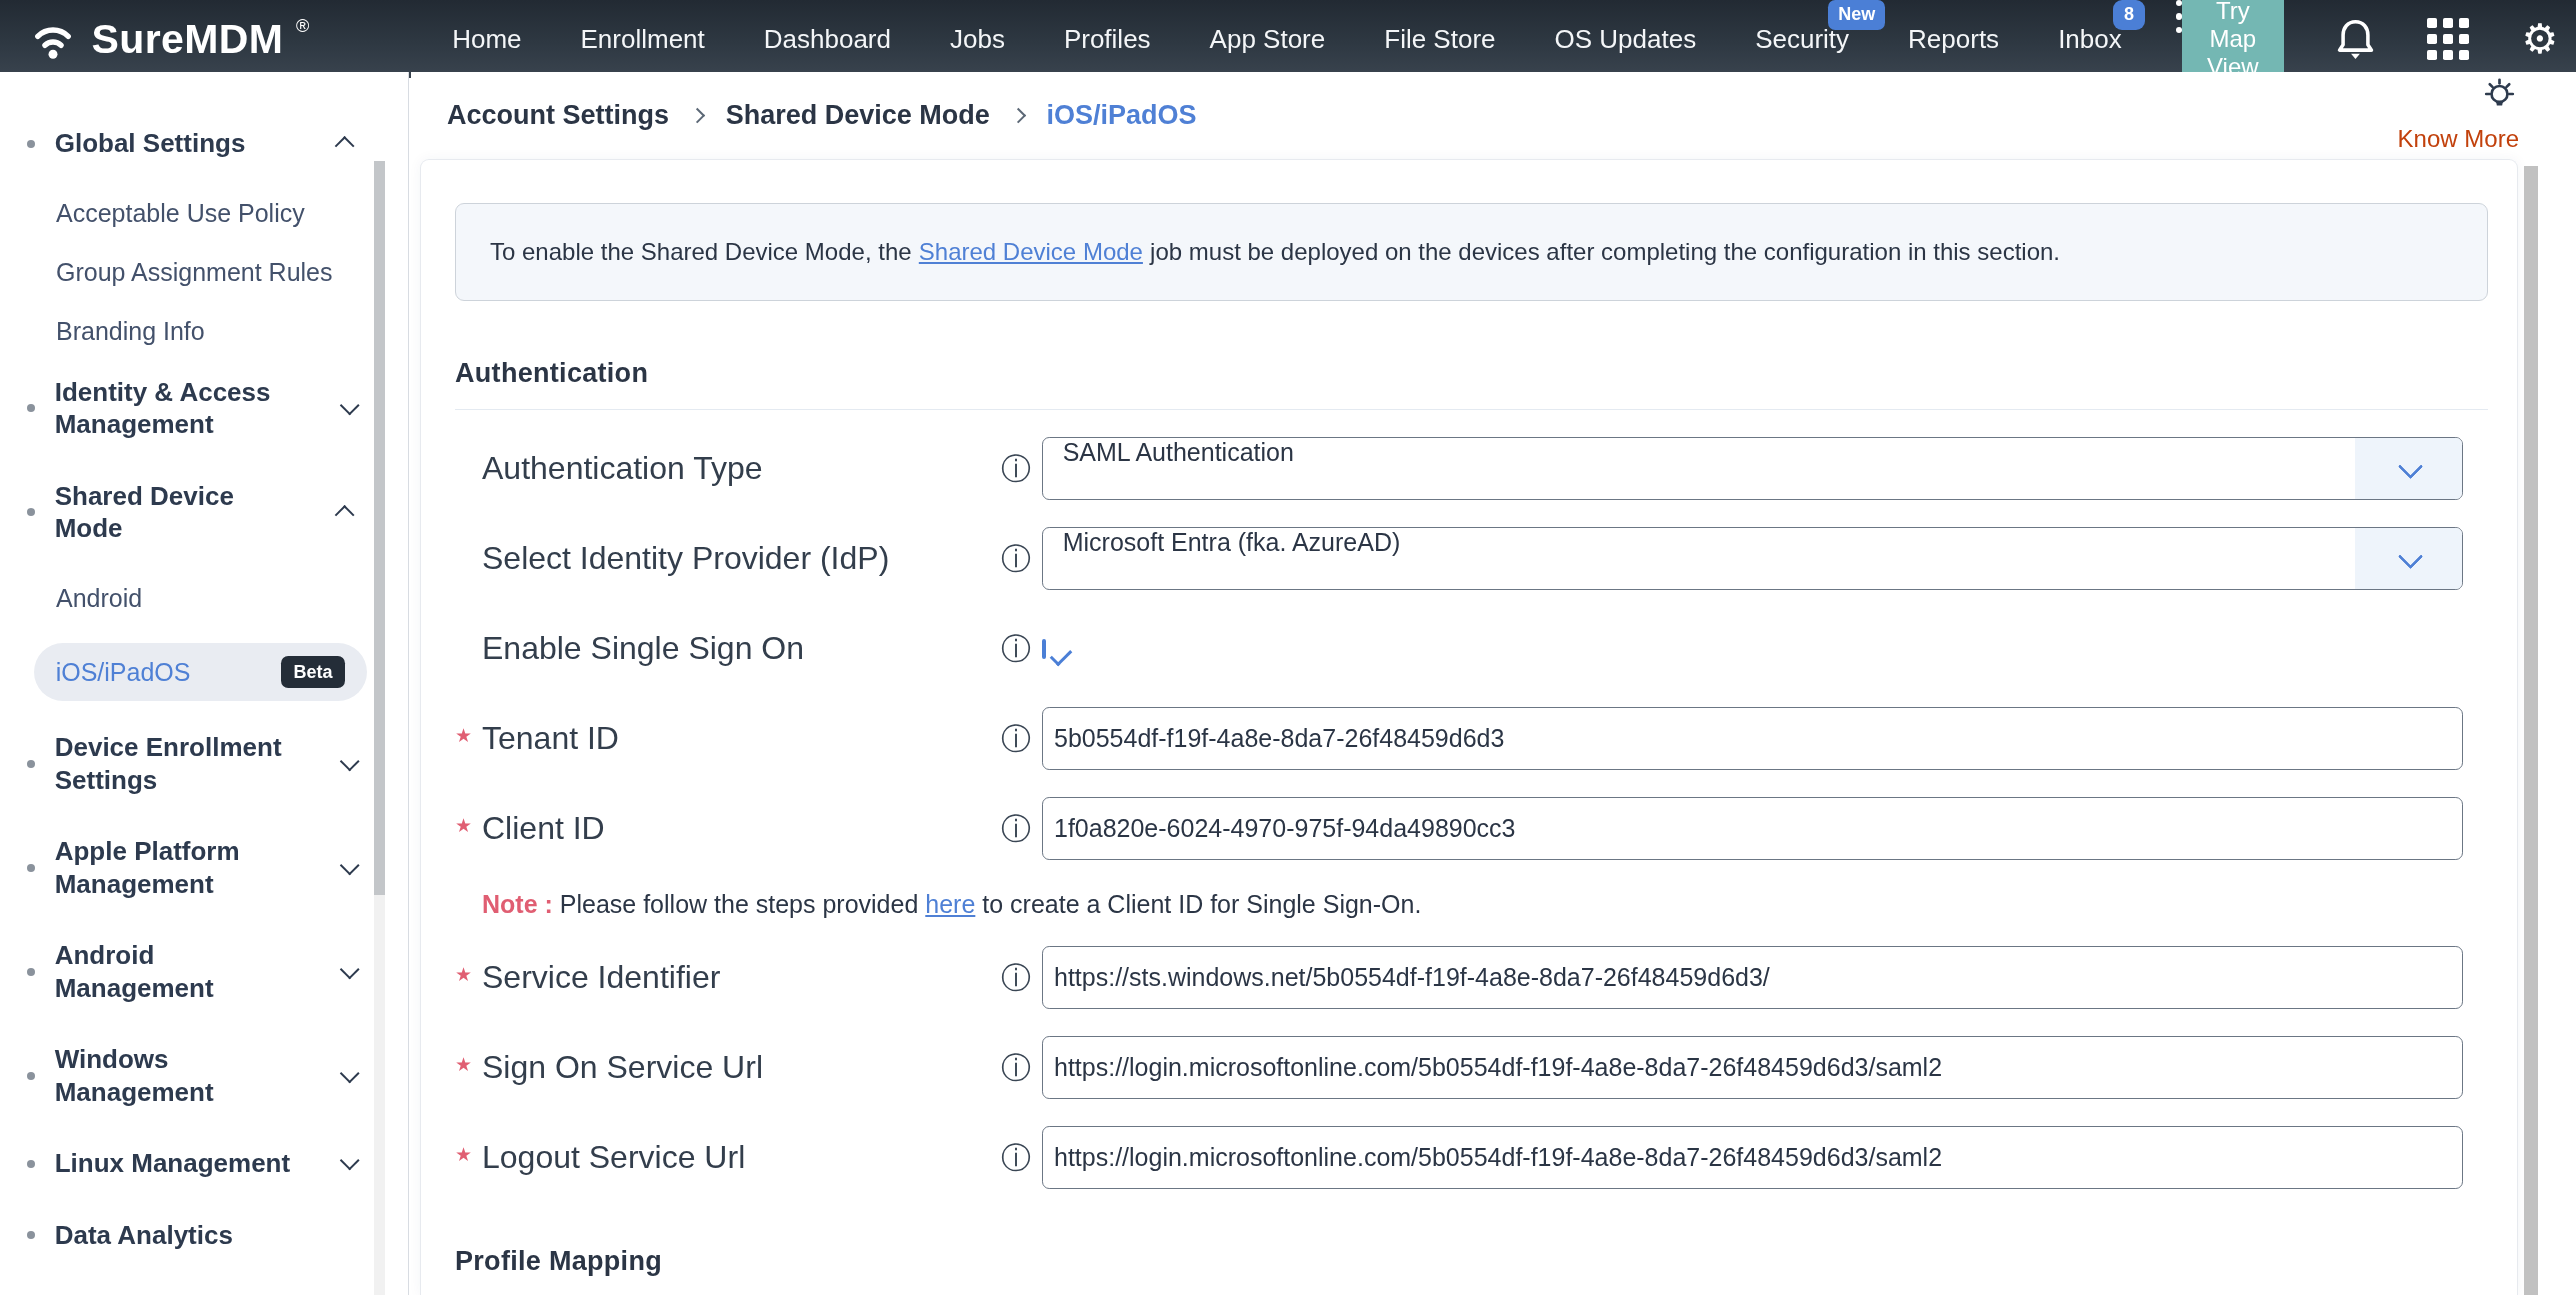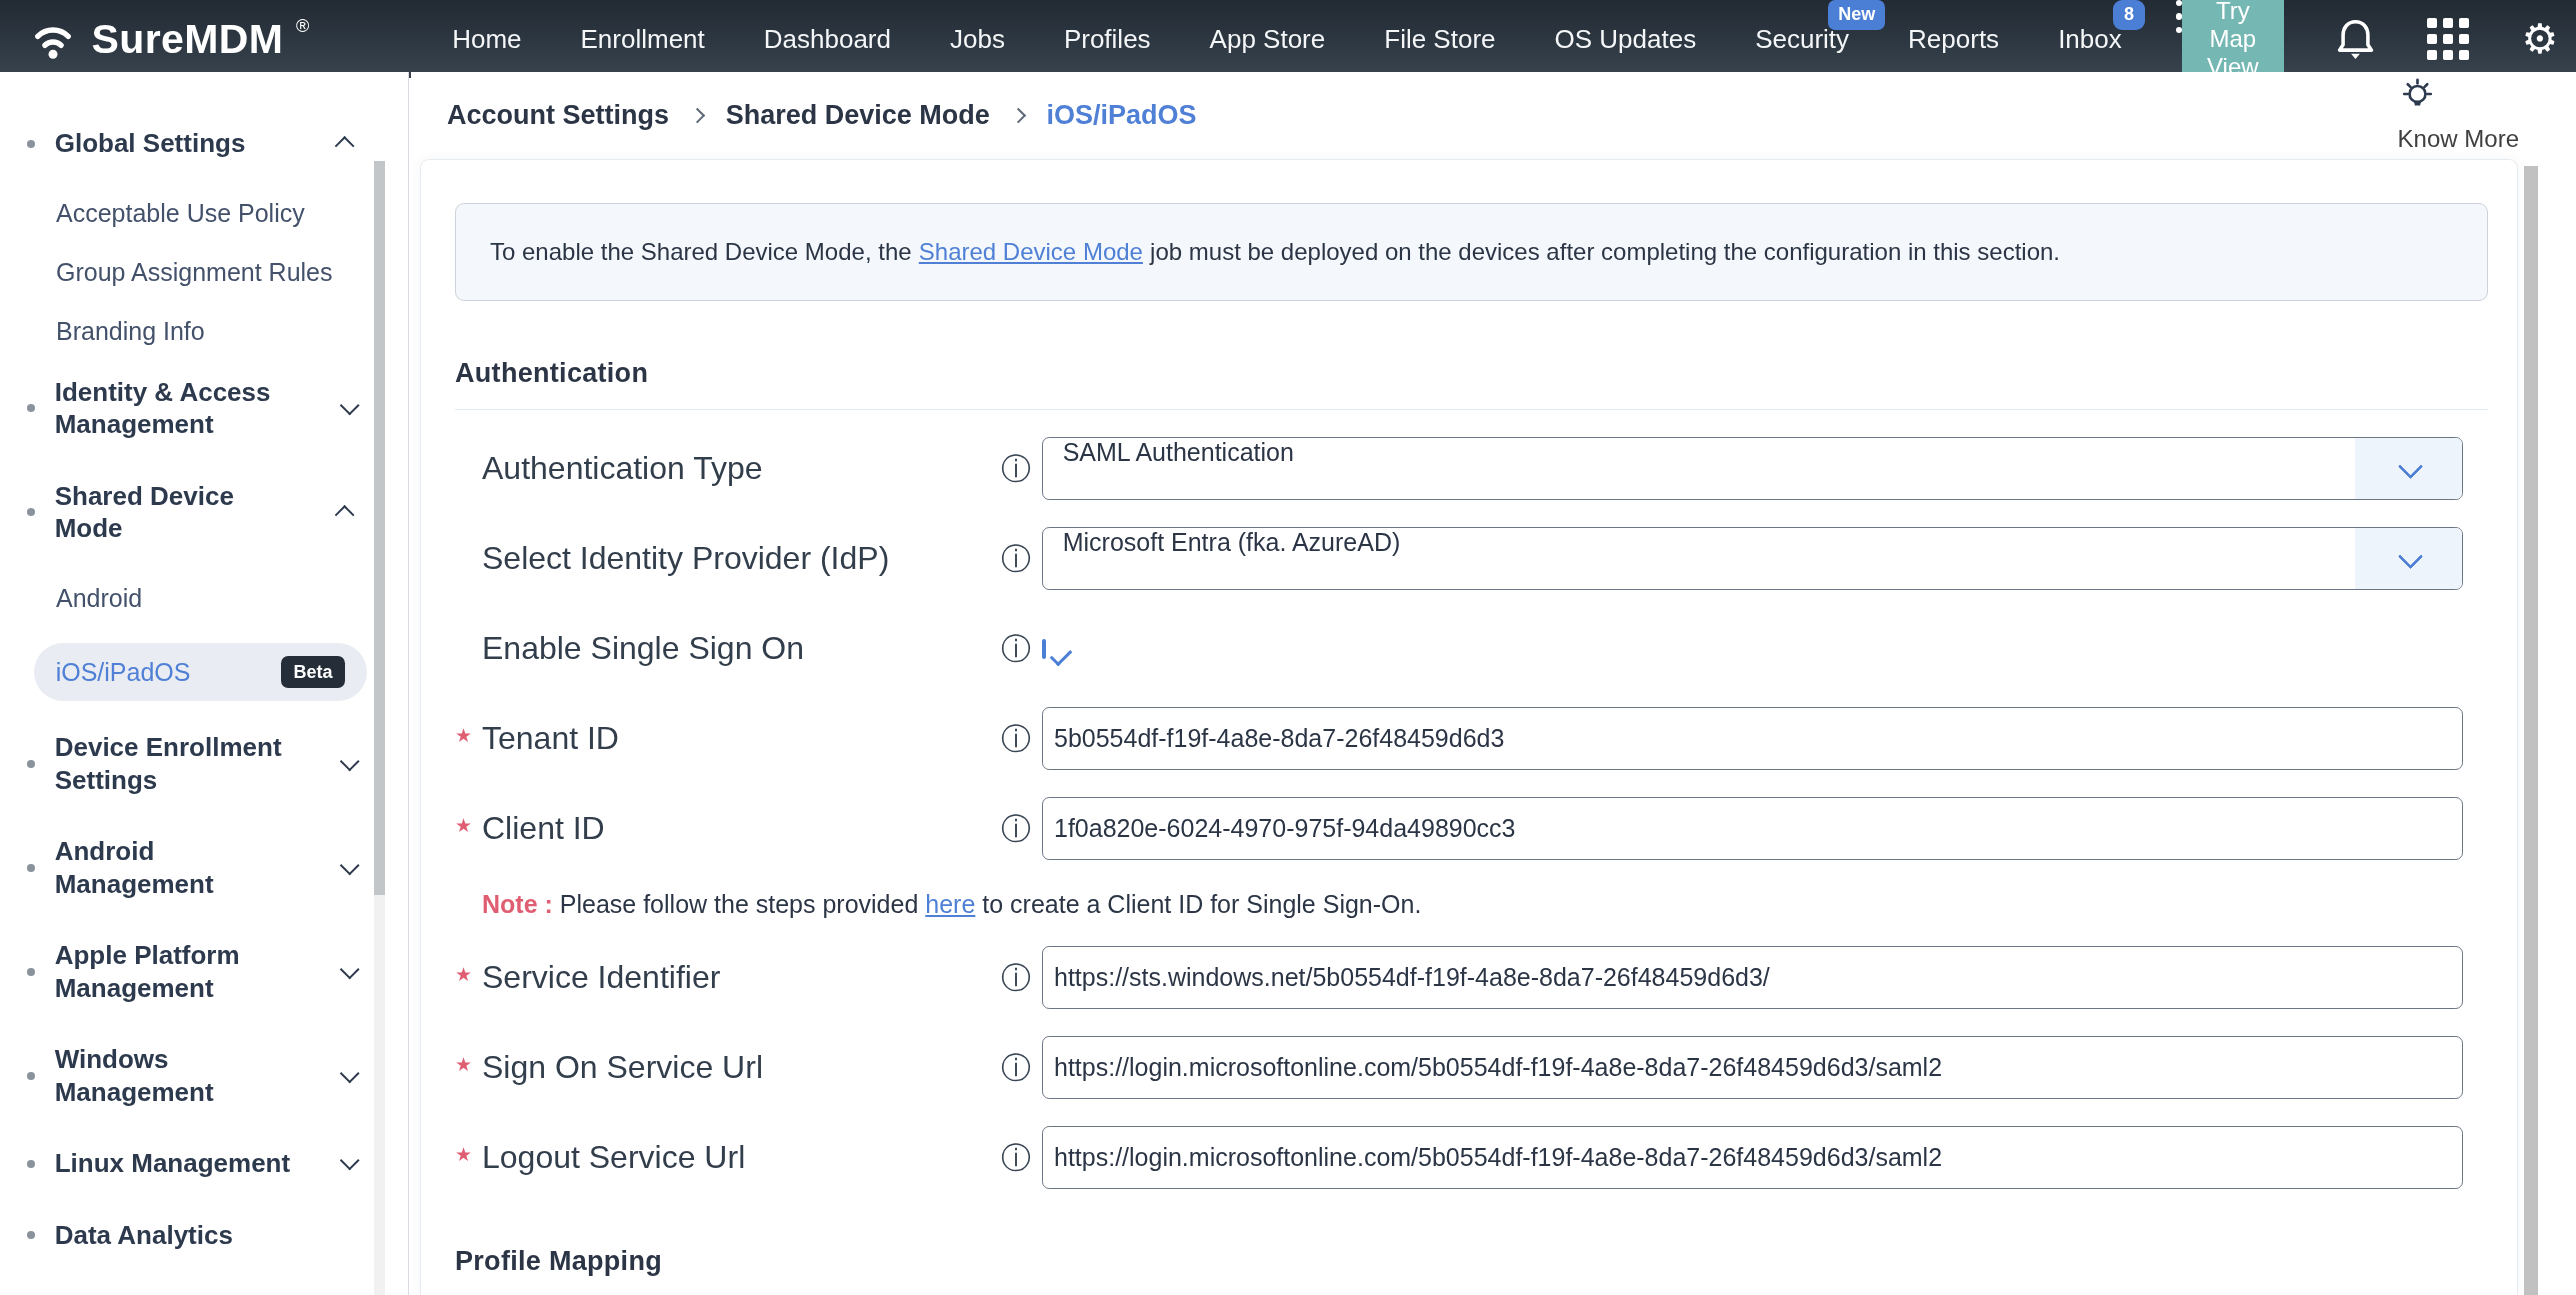--- a/index.html
+++ b/index.html
@@ -53,22 +53,22 @@
   .side-scroll-track { position:absolute; left:374px; top:89px; width:10.7px; height:1135px; background:#f1f1f1; }
   .side-scroll-thumb { position:absolute; left:374px; top:89px; width:10.7px; height:734px; background:#c3c6c9; }
 
   
   .content { position:absolute; left:411px; top:72px; width:2165px; height:1224px; background:#fff; }
   .crumb-row { height:87px; display:flex; align-items:center; padding:0 57px 0 36px; }
   .crumbs { display:flex; align-items:center; gap:23px; font-size:27px; font-weight:700; color:#2b3545; }
   .crumb-sep { width:10.7px; height:10.7px; border-right:2.7px solid #5c6876; border-top:2.7px solid #5c6876;
                transform:rotate(45deg); }
   .crumb.active { color:#4f80d5; }
-  .know-more { margin-left:auto; display:flex; flex-direction:column; align-items:flex-start; gap:7.2px;
-               cursor:pointer; color:#404040; font-size:24px; }
+  .know-more { margin-left:auto; display:flex; flex-direction:column; align-items:flex-end; gap:7.2px;
+               cursor:pointer; color:#c2410c; font-size:24px; }
 
   .panel { position:absolute; left:9px; top:87px; width:2098px; height:1137px; background:#fff;
            border:0.9px solid #e7eaef; border-bottom:none; border-radius:9px 9px 0 0;
            box-shadow:0 0 12.5px rgba(40,60,90,0.05); padding:43px 29.5px 0 34px; overflow:hidden; }
   .main-scroll-thumb { position:absolute; left:2113px; top:94px; width:14.3px; height:1130px; background:#c1c1c1; }
 
   .banner { height:98px; border:1.8px solid #cdd3da; border-radius:9px; background:#f4f7fb;
             display:flex; align-items:center; padding:0 34px; font-size:24px; color:#2b3545; }
   .lnk { color:#4f80d5; text-decoration:underline; cursor:pointer; }
   .banner .lnk { margin:0 7.2px; }
@@ -197,26 +197,26 @@
         <span class="mini-beta">Beta</span>
       </div>
 
       <div class="side-head">
         <span class="bullet"></span>
         <span class="lbl">Device Enrollment Settings</span>
         <span class="chev down"></span>
       </div>
       <div class="side-head">
         <span class="bullet"></span>
+        <span class="lbl">Apple Platform Management</span>
+        <span class="chev down"></span>
+      </div>
+      <div class="side-head">
+        <span class="bullet"></span>
         <span class="lbl">Android Management</span>
-        <span class="chev down"></span>
-      </div>
-      <div class="side-head">
-        <span class="bullet"></span>
-        <span class="lbl">Apple Platform Management</span>
         <span class="chev down"></span>
       </div>
       <div class="side-head">
         <span class="bullet"></span>
         <span class="lbl">Windows Management</span>
         <span class="chev down"></span>
       </div>
       <div class="side-head">
         <span class="bullet"></span>
         <span class="lbl">Linux Management</span>

